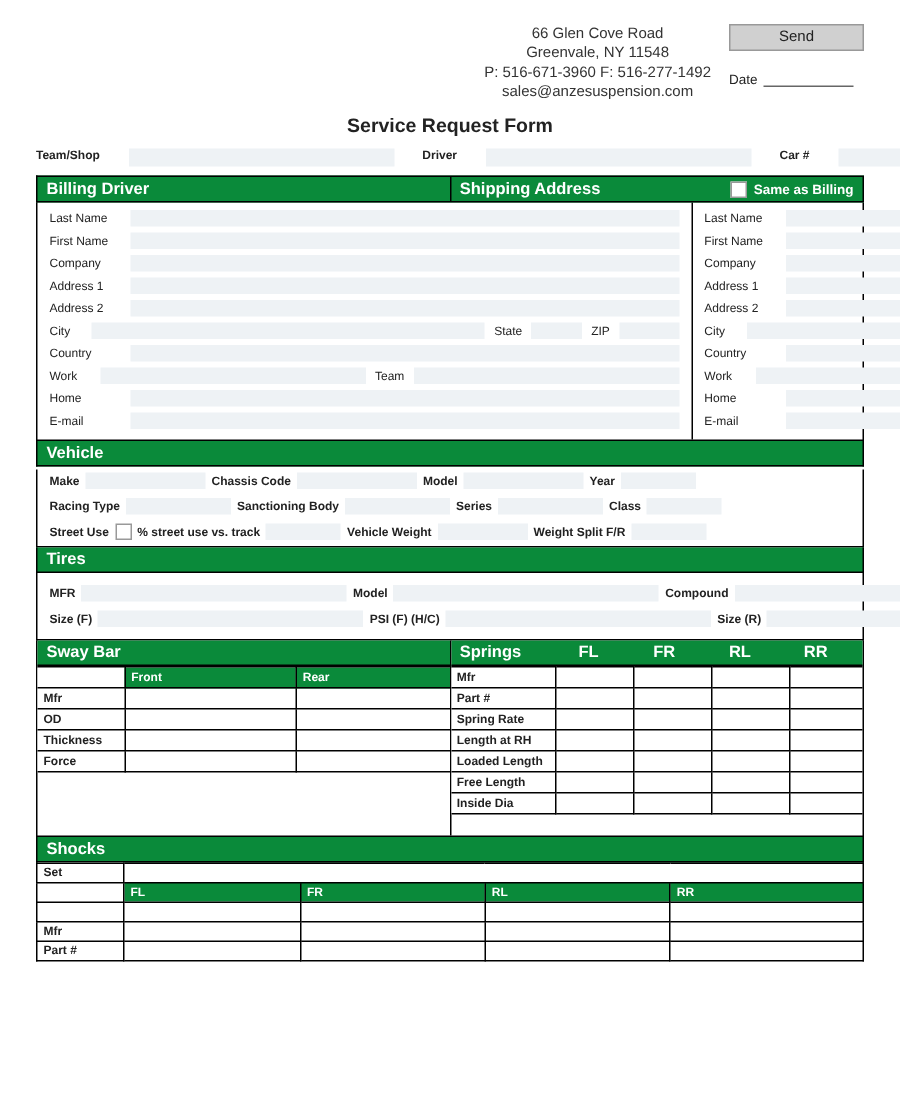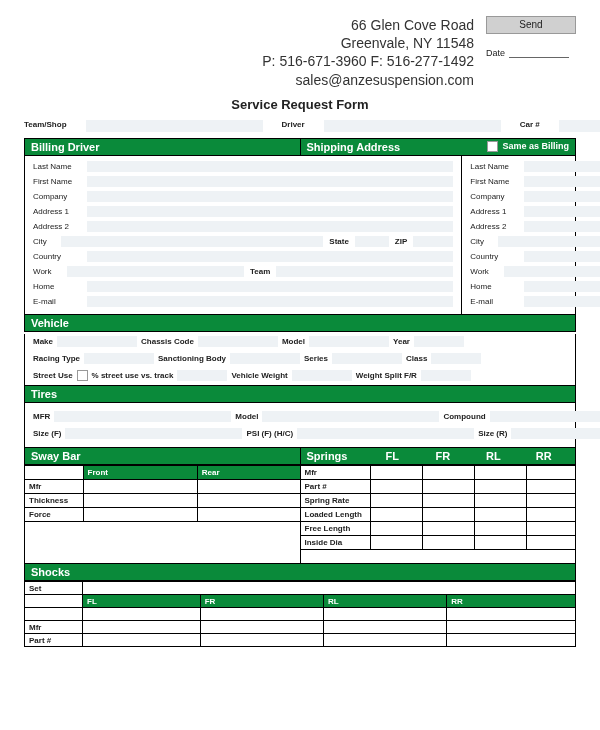--- a/index.html
+++ b/index.html
@@ -1,41 +1,41 @@
 <!DOCTYPE html>
 <html><head>
 <meta charset="utf-8">
 <style>
 *{box-sizing:border-box;margin:0;padding:0}
 body{font-family:Arial,sans-serif;font-size:9px;background:#fff;width:600px;height:730px;padding:16px 24px;color:#222}
 .header{display:flex;align-items:flex-start;margin-bottom:8px}
 .logo{width:130px;height:44px;border:3px solid #0a8a3a;border-radius:50%/50%;display:flex;flex-direction:column;align-items:center;justify-content:center;color:#0a8a3a}
 .logo-main{font-family:Georgia,serif;font-style:italic;font-weight:bold;font-size:18px;letter-spacing:1px}
 .logo-sub{font-size:7px;letter-spacing:2px;font-weight:bold}
-.addr{margin-left:auto;text-align:right;font-size:14px;line-height:1.3;color:#333}
+.addr{margin-left:auto;text-align:center;font-size:10px;line-height:1.3;color:#333}
 .right-col{margin-left:12px;display:flex;flex-direction:column;align-items:flex-start}
 .send-btn{background:#d0d0d0;border:1px solid #999;width:90px;height:18px;font-size:10px;text-align:center;line-height:16px;cursor:pointer}
 .date-row{margin-top:14px;font-size:9px;display:flex;align-items:center;gap:4px}
 .date-row .uline{border-bottom:1px solid #666;width:60px;display:inline-block;height:10px}
 h2{text-align:center;font-size:13px;font-weight:bold;margin:4px 0 8px}
 .toprow{display:flex;gap:19px;margin-bottom:6px;font-size:8px;font-weight:bold}
 .toprow .lbl{white-space:nowrap}
 .toprow .fill{flex:1;height:12px;background:#eef2f5;border:none}
 .green-hdr{background:#0a8a3a;color:#fff;font-weight:bold;padding:2px 6px;font-size:11px;border:1px solid #000}
 .two-col{display:flex;border-left:1px solid #000;border-right:1px solid #000}
 .two-col>div{flex:1}
 .two-col>div:first-child{border-right:1px solid #000}
 .hdrs{display:flex}
 .hdrs>div{flex:1;background:#0a8a3a;color:#fff;font-weight:bold;padding:2px 6px;font-size:11px;border:1px solid #000;display:flex;align-items:center;gap:10px}
 .hdrs>div:first-child{border-right:none}
 .chk{width:11px;height:11px;border:1px solid #999;background:#fff;display:inline-block}
 .fieldblock{padding:5px 8px 3px}
 .frow{display:flex;align-items:center;gap:6px;margin-bottom:4px}
 .frow .lbl{font-size:8px;font-weight:normal;white-space:nowrap;min-width:48px}
-.frow .lbl2{font-size:8px;font-weight:bold;white-space:nowrap}
+.frow .lbl2{font-size:8px;font-weight:normal;white-space:nowrap}
 .frow .inp{flex:1;height:11px;background:#eef2f5;border:none;min-width:10px}
 .section-box{border:1px solid #000;border-top:none}
 .vrow{display:flex;align-items:center;gap:4px;padding:2px 8px;margin:2px 0}
 .vrow .lbl{font-size:8px;font-weight:bold;white-space:nowrap}
 .vrow .inp{height:11px;background:#eef2f5;border:none}
 .half{display:flex;border:1px solid #000;border-top:none}
 .half>div{flex:1}
 .half>div:first-child{border-right:1px solid #000}
 .tbl{width:100%;border-collapse:collapse}
 .tbl td,.tbl th{border:1px solid #000;font-size:8px;padding:1px 4px;height:14px;text-align:left;font-weight:bold}
@@ -244,20 +244,25 @@
             <th style="background:#fff;border-left:none"></th>
             <th>Front</th>
             <th style="border-right:none">Rear</th>
           </tr>
       <tr>
             <td class="rowlbl" style="border-left:none">Mfr</td>
             <td></td>
             <td style="border-right:none"></td>
           </tr>
       <tr>
+            <td class="rowlbl" style="border-left:none">OD</td>
+            <td></td>
+            <td style="border-right:none"></td>
+          </tr>
+      <tr>
             <td class="rowlbl" style="border-left:none">Thickness</td>
             <td></td>
             <td style="border-right:none"></td>
           </tr>
       <tr>
             <td class="rowlbl" style="border-left:none">Force</td>
             <td></td>
             <td style="border-right:none"></td>
           </tr>
       <tr>
@@ -291,20 +296,27 @@
             <td style="border-right:none"></td>
           </tr>
       <tr>
             <td class="rowlbl" style="border-left:none">Spring Rate</td>
             <td></td>
             <td></td>
             <td></td>
             <td style="border-right:none"></td>
           </tr>
       <tr>
+            <td class="rowlbl" style="border-left:none">Length at RH</td>
+            <td></td>
+            <td></td>
+            <td></td>
+            <td style="border-right:none"></td>
+          </tr>
+      <tr>
             <td class="rowlbl" style="border-left:none">Loaded Length</td>
             <td></td>
             <td></td>
             <td></td>
             <td style="border-right:none"></td>
           </tr>
       <tr>
             <td class="rowlbl" style="border-left:none">Free Length</td>
             <td></td>
             <td></td>

